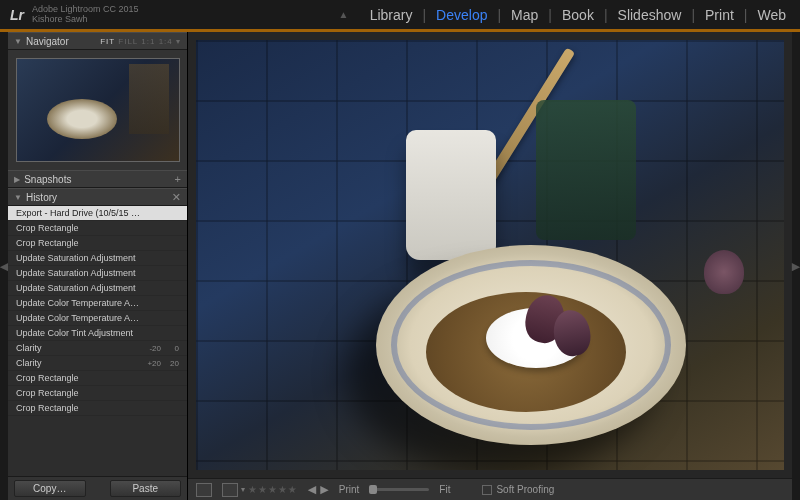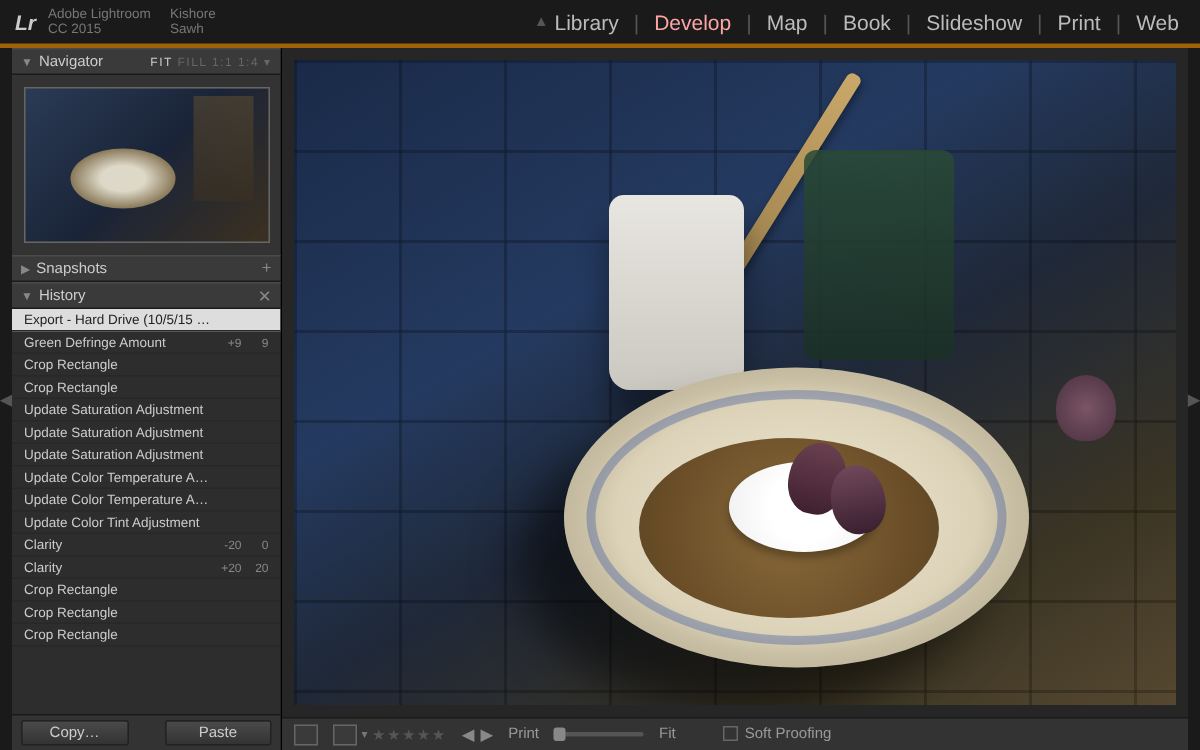--- a/index.html
+++ b/index.html
@@ -1,25 +1,25 @@
 <!DOCTYPE html>
 <html><head>
 <meta charset="utf-8">
 <style>
   * { margin: 0; padding: 0; box-sizing: border-box; font-family: "Helvetica Neue", Arial, sans-serif; }
   body { background: #000; width: 800px; height: 500px; overflow: hidden; color: #999; font-size: 11px; user-select: none; }
 
   
   .topbar { height: 32px; background: #1a1a1a; border-bottom: 3px solid #a16207; display: flex; align-items: center; padding: 0 10px; }
   .logo { font-style: italic; font-weight: bold; color: #ccc; font-size: 14px; margin-right: 8px; }
-  .app-meta { display: flex; flex-direction: row; line-height: 1.1; font-size: 9px; color: #777; }
+  .app-meta { display: flex; flex-direction: column; line-height: 1.1; font-size: 9px; color: #777; }
   .modules { margin-left: auto; display: flex; gap: 4px; align-items: center; font-size: 14px; color: #bbb; }
   .mod-sep { color: #555; margin: 0 2px; }
   .module { cursor: pointer; padding: 0 4px; }
-  .module.active { color: #fca5a5; }
+  .module.active { color: #3b82f6; }
   .topbar .tri-up { margin-left: 200px; color:#555; font-size:10px; }
 
   
   .main { display: flex; height: 468px; background: #2a2a2a; }
   .left-rail { width: 8px; background: #1a1a1a; display:flex; align-items:center; justify-content:center; color:#555;}
   .right-rail{ width: 8px; background: #1a1a1a; display:flex; align-items:center; justify-content:center; color:#555;}
   .left-panel { width: 180px; background: #333; display: flex; flex-direction: column; border-right: 1px solid #000; }
   .center { flex: 1; background: #262626; display: flex; flex-direction: column; }
 
   
@@ -137,25 +137,20 @@
       <span class="spacer"></span>
       <span class="x">✕</span>
     </div>
     <div class="history-list" id="history-list">
         <div class="hist-row sel">
           <span class="hn">Export - Hard Drive (10/5/15 11:28:4…</span>
           <span class="hv-old"></span>
           <span class="hv-new"></span>
         </div>
         <div class="hist-row">
-          <span class="hn">Green Defringe Amount</span>
-          <span class="hv-old">+9</span>
-          <span class="hv-new">9</span>
-        </div>
-        <div class="hist-row">
           <span class="hn">Crop Rectangle</span>
           <span class="hv-old"></span>
           <span class="hv-new"></span>
         </div>
         <div class="hist-row">
           <span class="hn">Crop Rectangle</span>
           <span class="hv-old"></span>
           <span class="hv-new"></span>
         </div>
         <div class="hist-row">

